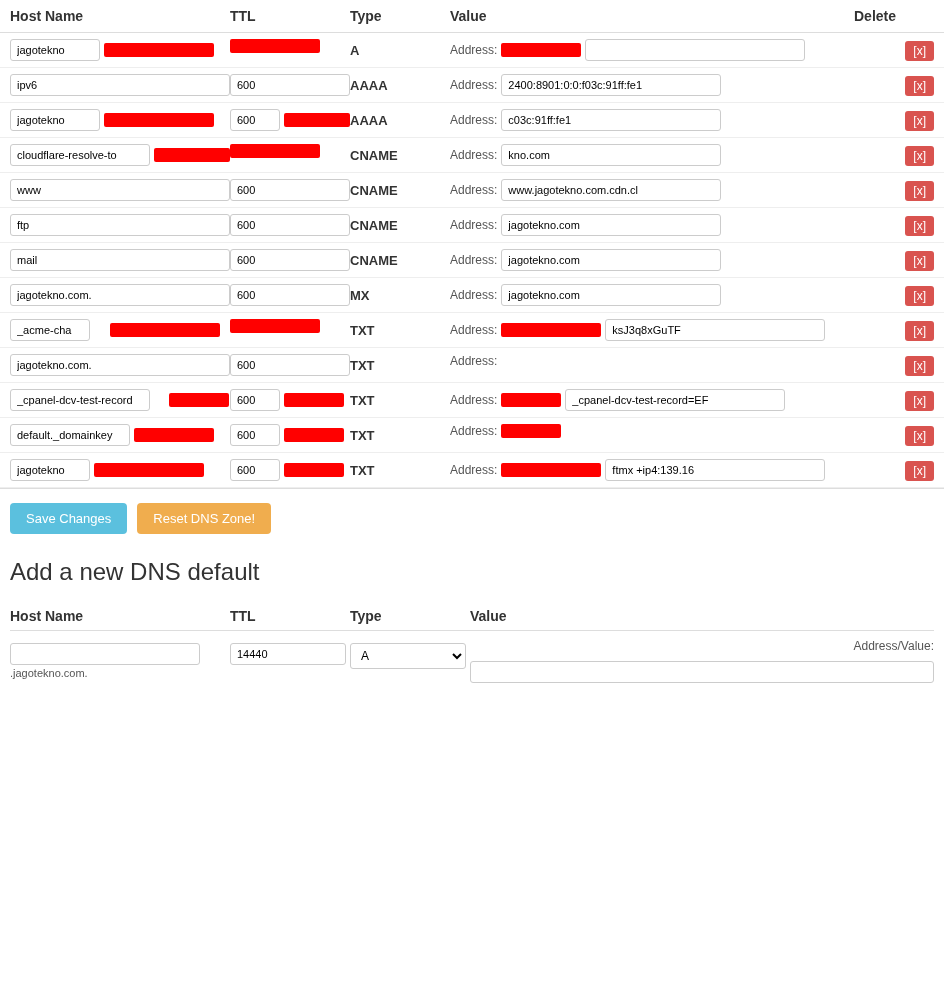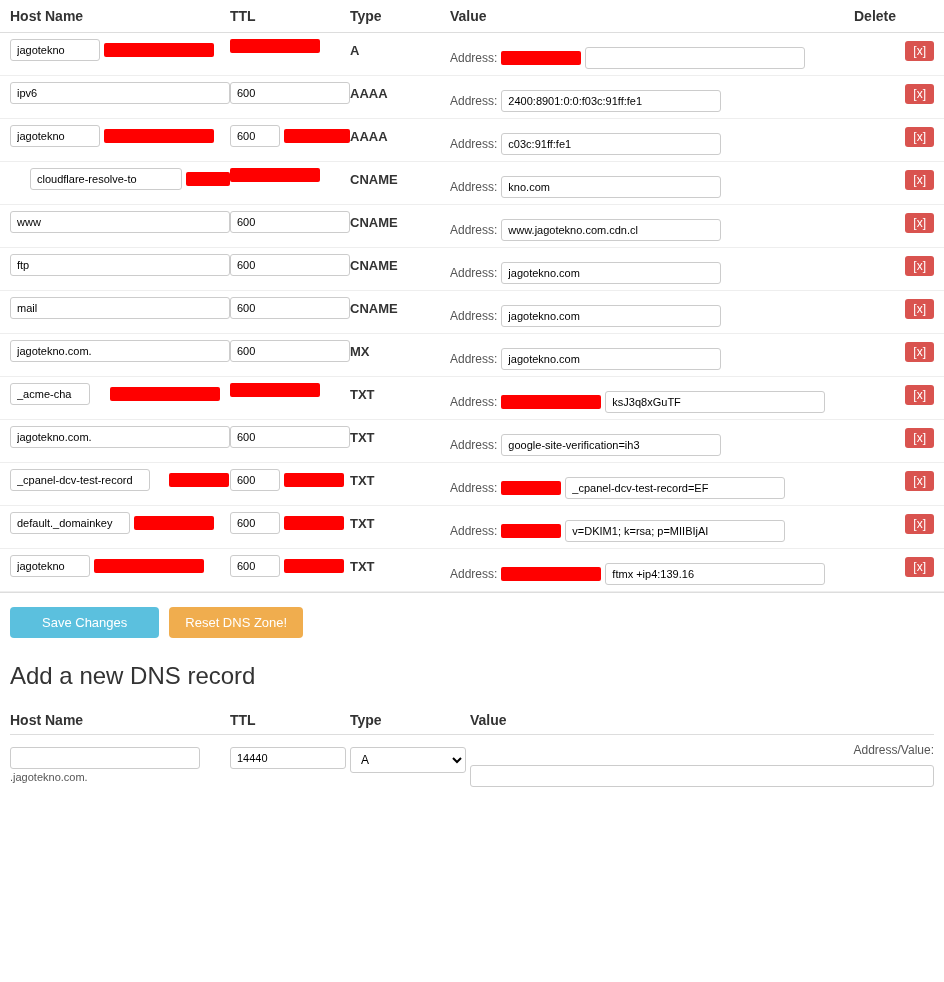--- a/index.html
+++ b/index.html
@@ -31,21 +31,20 @@
 
     .dns-row .type-cell {
       font-weight: bold;
       padding-top: 4px;
     }
 
     .dns-row .value-cell {
       display: flex;
       flex-direction: column;
       gap: 4px;
-      margin-top: 8px;
     }
 
     .dns-row .delete-cell {
       display: flex;
       align-items: flex-start;
       justify-content: flex-end;
       padding-top: 2px;
     }
 
     input[type="text"], input[type="number"] {
@@ -101,21 +100,21 @@
       gap: 10px;
       padding: 14px 10px;
       border-top: 1px solid #ddd;
     }
 
     .btn-save {
       background: #5bc0de;
       color: #fff;
       border: none;
       border-radius: 4px;
-      padding: 8px 32px;
+      padding: 8px 16px;
       cursor: pointer;
       font-size: 13px;
     }
 
     .btn-reset {
       background: #f0ad4e;
       color: #fff;
       border: none;
       border-radius: 4px;
       padding: 8px 16px;
@@ -292,21 +291,21 @@
       </div>
     </div>
     <div class="delete-cell">
       <button class="delete-btn">[x]</button>
     </div>
   </div>
 
   <div class="dns-row">
     <div class="host-cell">
       <div style="display:flex;align-items:center;gap:4px;">
-        <input type="text" value="cloudflare-resolve-to" style="width: 152px; margin-left: 20px;">
+        <input type="text" value="cloudflare-resolve-to" style="width: 140px;">
         <span class="redacted-bar" style="width:80px;"></span>
       </div>
     </div>
     <div class="ttl-cell">
       <span class="redacted-bar" style="width:90px;"></span>
     </div>
     <div class="type-cell">CNAME</div>
     <div class="value-cell">
       <div class="value-row">
         <span class="value-label">Address:</span>
@@ -421,21 +420,20 @@
     <div class="host-cell">
       <input type="text" value="jagotekno.com." style="">
     </div>
     <div class="ttl-cell">
       <input type="text" value="600" style="">
     </div>
     <div class="type-cell">TXT</div>
     <div class="value-cell">
       <div class="value-row">
         <span class="value-label">Address:</span>
-        <input type="text" class="value-input" value="google-site-verification=ih3" style="">
       </div>
     </div>
     <div class="delete-cell">
       <button class="delete-btn">[x]</button>
     </div>
   </div>
 
   <div class="dns-row">
     <div class="host-cell">
       <div style="display:flex;align-items:center;gap:19px;">
@@ -473,21 +471,20 @@
       <div style="display:flex;align-items:center;gap:4px;">
         <input type="text" value="600" style="width: 50px;">
         <span class="redacted-bar" style="width:60px;"></span>
       </div>
     </div>
     <div class="type-cell">TXT</div>
     <div class="value-cell">
       <div class="value-row">
         <span class="value-label">Address:</span>
         <span class="redacted-bar" style="width:60px;"></span>
-        <input type="text" class="value-input" value="v=DKIM1; k=rsa; p=MIIBIjAI" style="">
       </div>
     </div>
     <div class="delete-cell">
       <button class="delete-btn">[x]</button>
     </div>
   </div>
 
   <div class="dns-row">
     <div class="host-cell">
       <div style="display:flex;align-items:center;gap:4px;">
@@ -513,21 +510,21 @@
       <button class="delete-btn">[x]</button>
     </div>
   </div>
 
   <div class="action-buttons">
     <button class="btn-save">Save Changes</button>
     <button class="btn-reset">Reset DNS Zone!</button>
   </div>
 
   <div class="add-record-section">
-    <h2 class="add-record-title">Add a new DNS record</h2>
+    <h2 class="add-record-title">Add a new DNS default</h2>
 
     <div class="add-record-header">
       <span>Host Name</span>
       <span>TTL</span>
       <span>Type</span>
       <span>Value</span>
     </div>
 
     <div class="add-record-row">
       <div class="add-record-cell">

